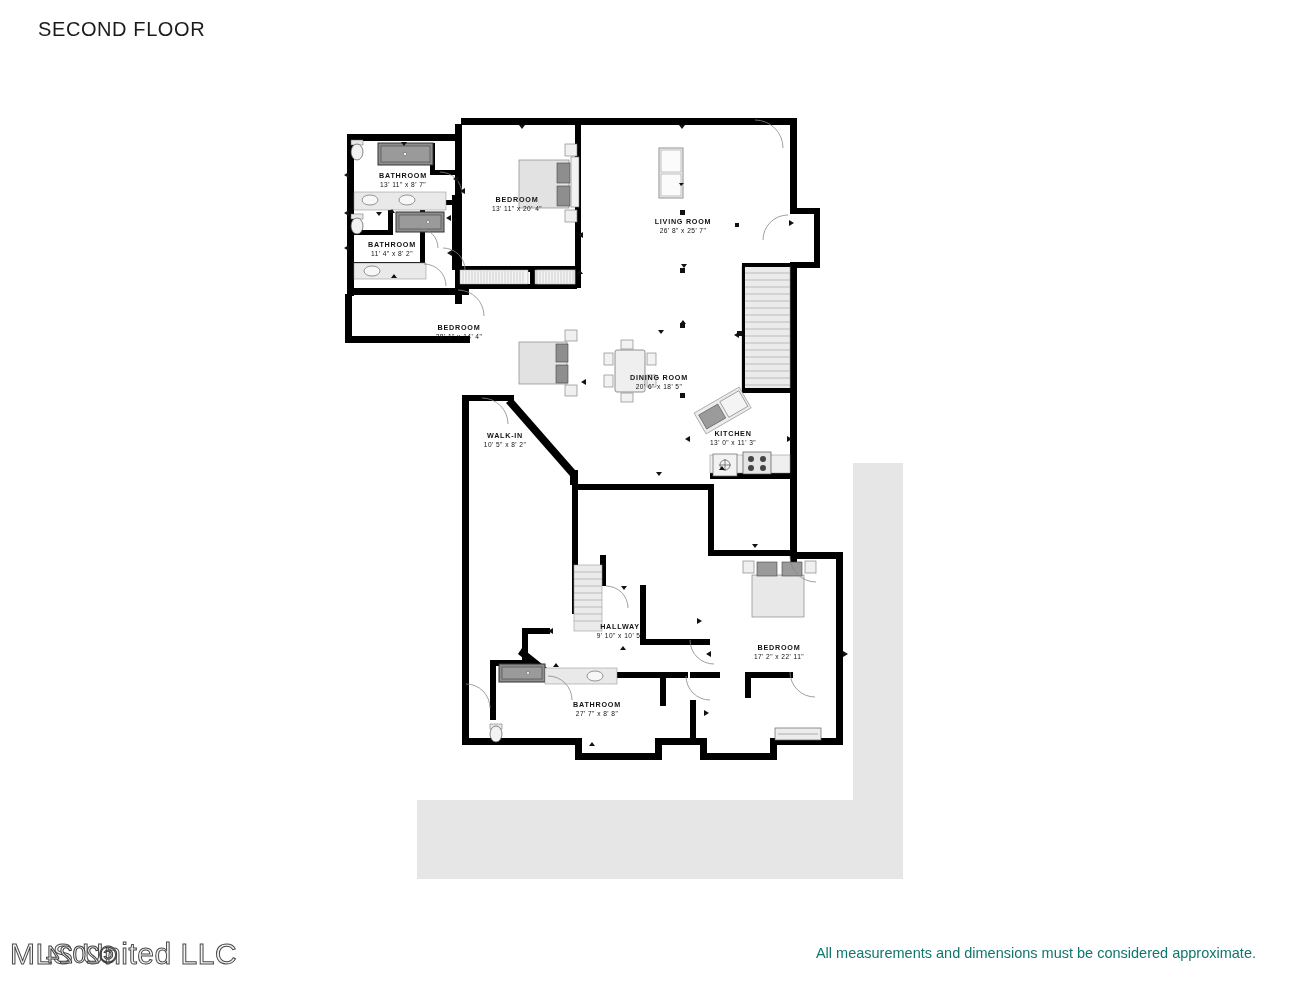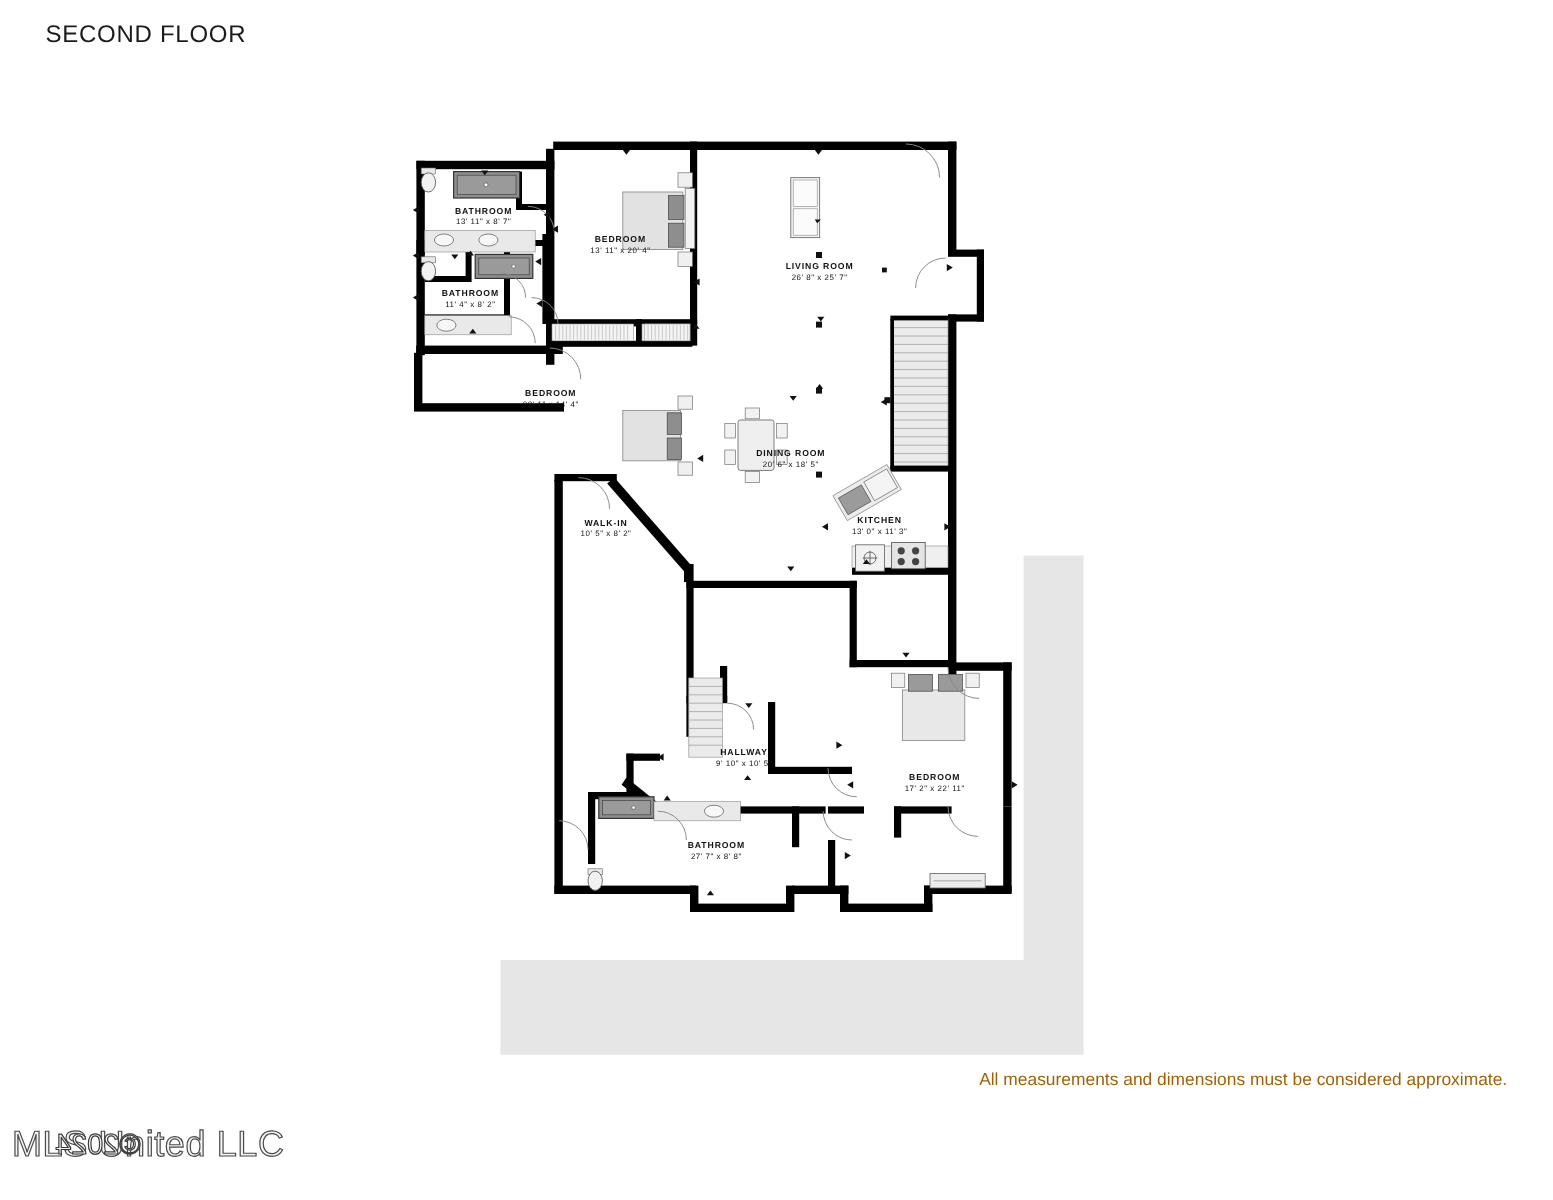--- a/index.html
+++ b/index.html
@@ -61,23 +61,23 @@
     font-size: 24px;
     color: #f8f8f8;
     -webkit-text-stroke: 1px #3a3a3a;
     transform: scaleX(-1);
     white-space: nowrap;
     font-family: "Liberation Sans", sans-serif;
   }
   #footer-note {
     position: absolute;
     right: 38px;
-    top: 892px;
+    top: 945px;
     font-size: 14.5px;
-    color: #a16207;
+    color: #0f766e;
     white-space: nowrap;
     margin-left: 29px;
   }
   .rm-name {
     font-family: "Liberation Sans", sans-serif;
     font-size: 7.2px;
     font-weight: bold;
     letter-spacing: 0.75px;
     fill: #111111;
     text-anchor: middle;

